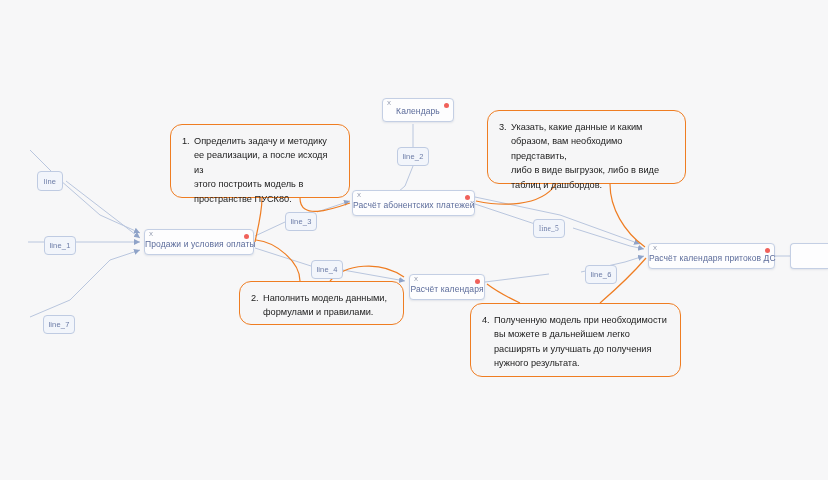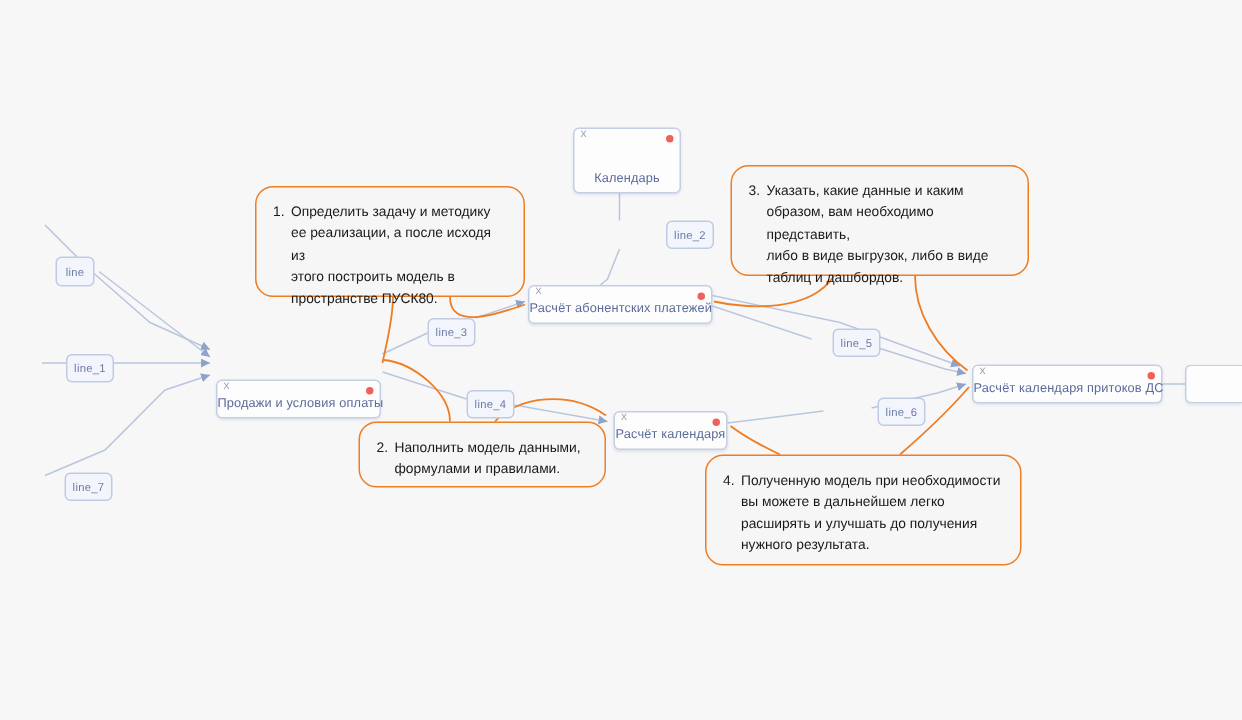--- a/index.html
+++ b/index.html
@@ -125,49 +125,49 @@
 
   <div class="chip" style="left:37px;top:171px;width:26px;height:20px;">
     <span>line</span>
   </div>
   <div class="chip" style="left:44px;top:236px;width:32px;height:19px;">
     <span>line_1</span>
   </div>
   <div class="chip" style="left:43px;top:283px;width:32px;height:19px;margin-top:32px;">
     <span>line_7</span>
   </div>
-  <div class="chip" style="left:397px;top:147px;width:32px;height:19px;margin-left:47px;">
+  <div class="chip" style="left:397px;top:147px;width:32px;height:19px;">
     <span>line_2</span>
   </div>
   <div class="chip" style="left:285px;top:212px;width:32px;height:19px;">
     <span>line_3</span>
   </div>
   <div class="chip" style="left:311px;top:260px;width:32px;height:19px;">
     <span>line_4</span>
   </div>
-  <div class="chip" style="left:555px;top:219px;width:32px;height:19px;">
+  <div class="chip" style="left:533px;top:219px;width:32px;height:19px;font-family:Liberation Serif, serif;">
     <span>line_5</span>
   </div>
   <div class="chip" style="left:549px;top:265px;width:32px;height:19px;margin-left:36px;">
     <span>line_6</span>
   </div>
 
-  <div class="node" style="left:382px;top:85px;width:72px;height:44px;padding-left:24px;">
+  <div class="node" style="left:382px;top:98px;width:72px;height:24px;padding-left:24px;">
     <span class="nx">X</span>
     <span class="dot"></span>
     <span class="nlabel">Календарь</span>
   </div>
 
   <div class="node" style="left:352px;top:190px;width:123px;height:26px;">
     <span class="nx">X</span>
     <span class="dot"></span>
     <span class="nlabel">Расчёт абонентских платежей</span>
   </div>
 
-  <div class="node" style="left:144px;top:229px;width:110px;height:26px;margin-top:24px;">
+  <div class="node" style="left:144px;top:229px;width:110px;height:26px;">
     <span class="nx">X</span>
     <span class="dot"></span>
     <span class="nlabel">Продажи и условия оплаты</span>
   </div>
 
   <div class="node" style="left:409px;top:274px;width:76px;height:26px;">
     <span class="nx">X</span>
     <span class="dot"></span>
     <span class="nlabel">Расчёт календаря</span>
   </div>

